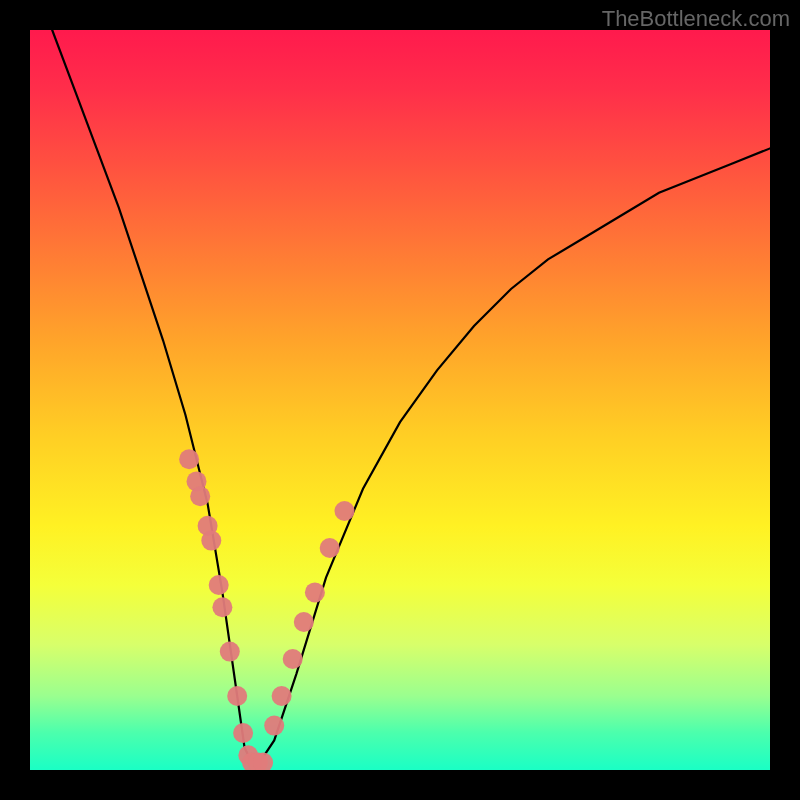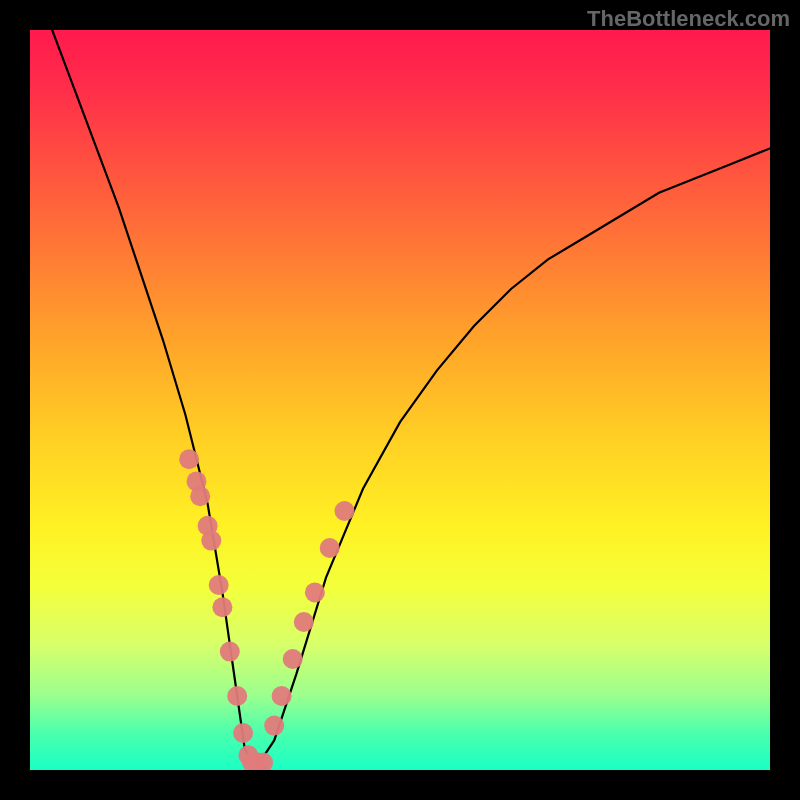--- a/index.html
+++ b/index.html
@@ -10,21 +10,21 @@
     position: relative;
     font-family: Arial, sans-serif;
     overflow: hidden;
   }
   .watermark {
     position: absolute;
     top: 6px;
     right: 10px;
     color: #666;
     font-size: 22px;
-    font-weight: 700;
+    font-weight: 400;
     z-index: 10;
   }
   .plot-area {
     position: absolute;
     top: 30px;
     left: 30px;
     width: 740px;
     height: 740px;
     background: linear-gradient(to bottom,
       #ff1a4d 0%,

